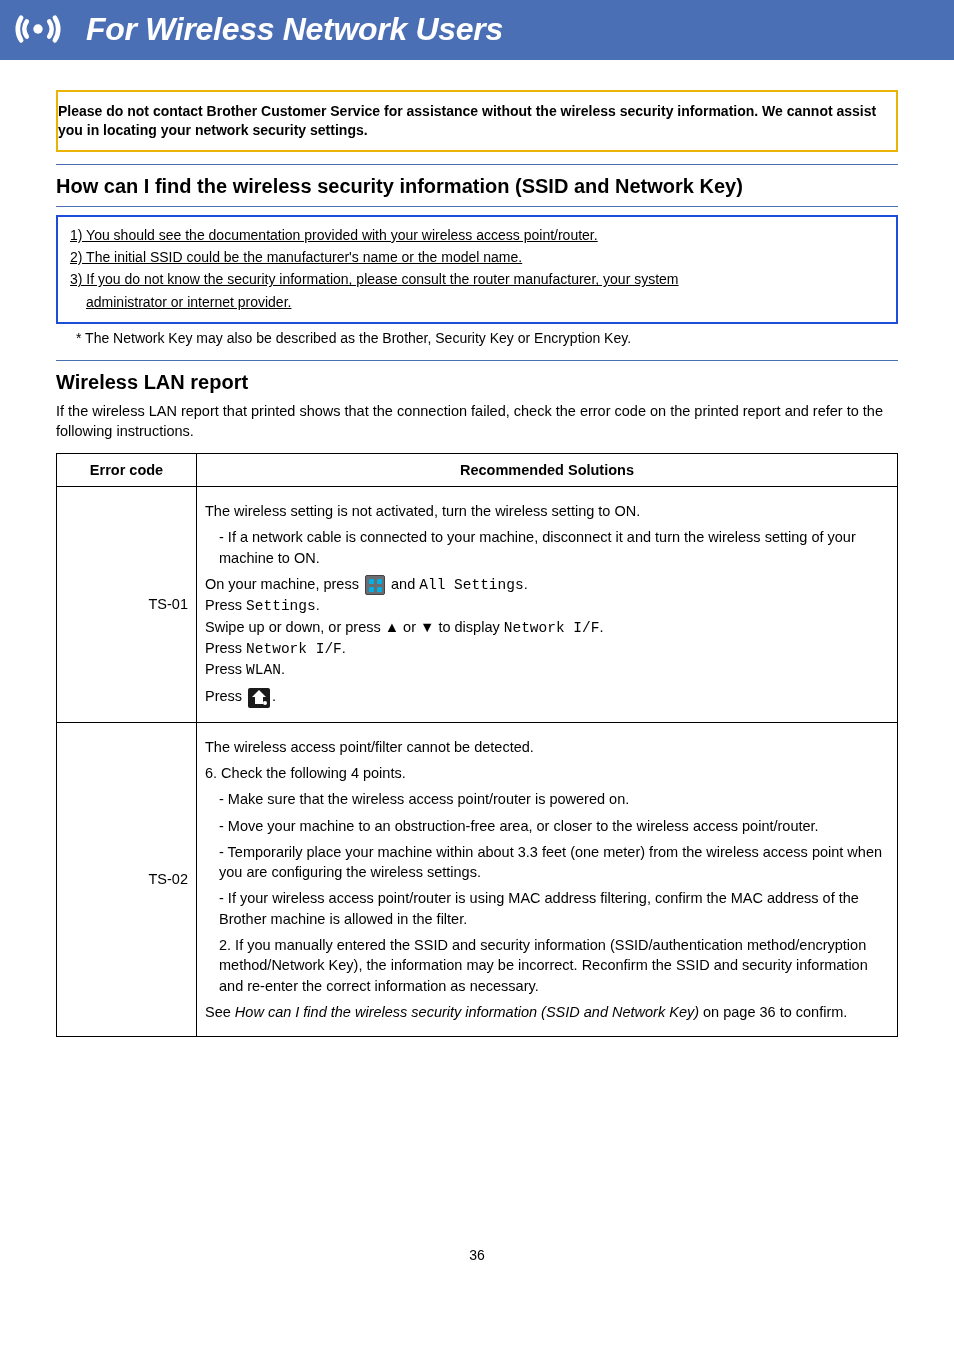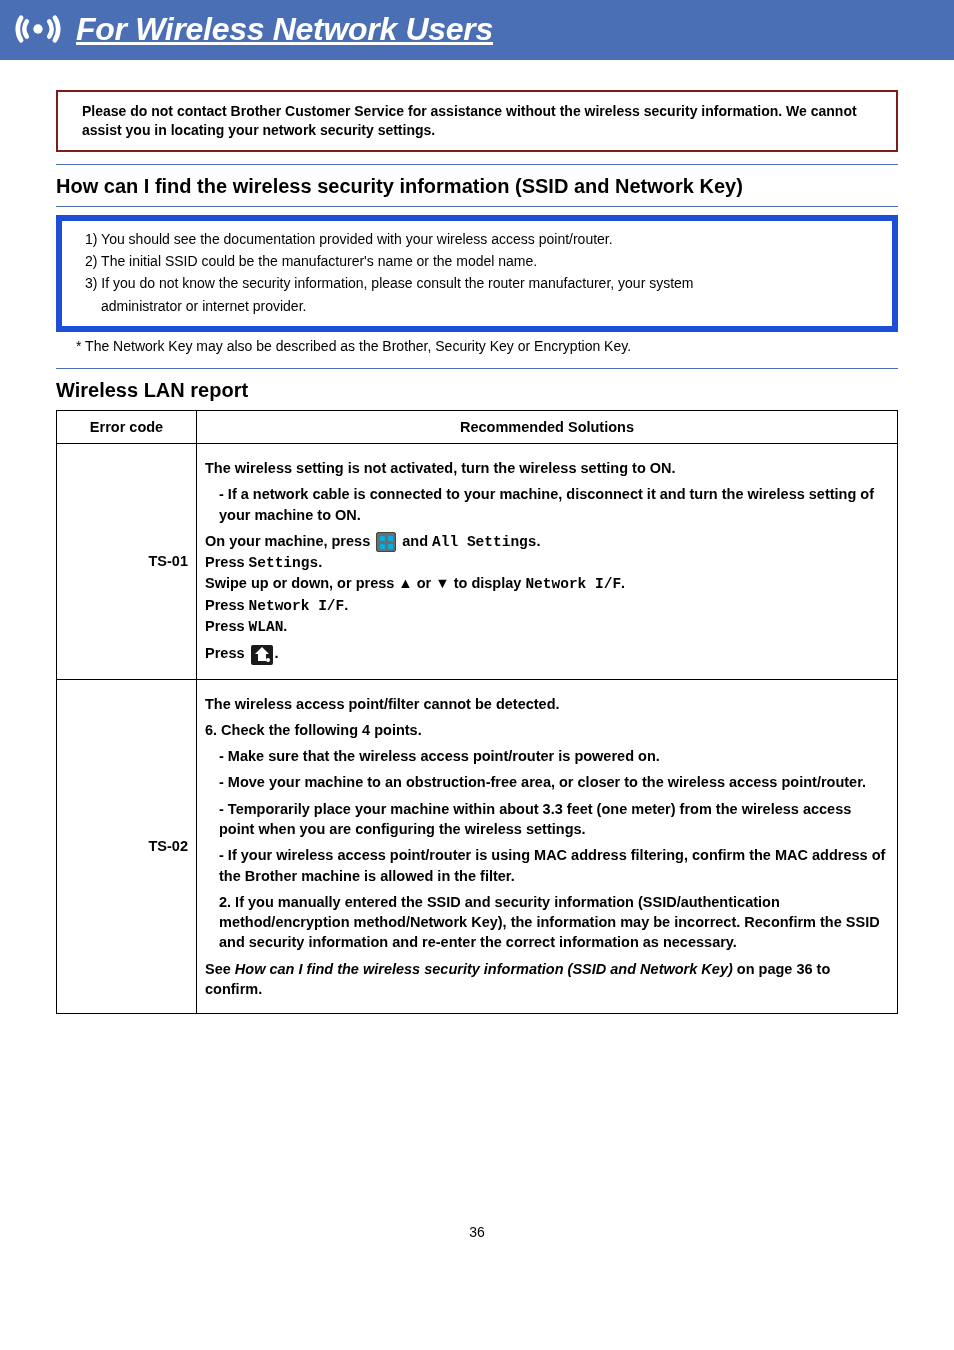--- a/index.html
+++ b/index.html
@@ -1,43 +1,42 @@
 <!DOCTYPE html>
 <html><head>
 <meta charset="utf-8">
 <style>
   * { box-sizing: border-box; margin: 0; padding: 0; }
   html, body { width: 954px; background: #fff; font-family: Arial, Helvetica, sans-serif; color: #000; }
   .page { width: 954px; padding: 0; }
   .banner {
-    display: flex; align-items: center; gap: 8px;
+    display: flex; align-items: center; gap: 18px;
     background: #4b6fb5; color: #fff; padding: 6px 4px 8px 8px;
     width: 100%;
-    text-decoration: underline;
   }
   .banner-icon { width: 60px; height: 46px; display:flex; align-items:center; justify-content:center; }
   .banner-title { font-size: 32px; font-weight: bold; font-style: italic; letter-spacing: -0.3px; }
   .content { padding: 30px 56px 0 56px; }
   h1.troubleshooting { font-size: 24px; font-weight: bold; margin-bottom: 18px; }
   h2.subheading { font-size: 20px; font-weight: bold; margin: 10px 0 8px 0; }
   .notice-box {
-    border: 2px solid #7f1d1d; padding: 10px 24px; margin-bottom: 12px;
+    border: 2px solid #eab308; padding: 10px 0; margin-bottom: 12px;
     font-size: 14px; font-weight: bold; line-height: 1.35;
   }
   .hr-blue { border: 0; border-top: 1px solid #4a70b2; margin: 4px 0 8px 0; }
   .hr-thin { border: 0; border-top: 1px solid #4a70b2; margin: 8px 0 6px 0; }
   .tips-box {
-    border: 6px solid #1d4ed8; padding: 8px 23px; font-size: 14px; line-height: 1.45;
+    border: 2px solid #1d4ed8; padding: 8px 12px; font-size: 14px; line-height: 1.45; text-decoration: underline;
   }
   .tips-box .line { margin-bottom: 2px; }
   .tips-box .indent { padding-left: 16px; }
   .footnote { font-size: 14px; padding: 6px 0 6px 20px; }
   .body-text { font-size: 14.5px; line-height: 1.35; margin-bottom: 12px; }
   table.err { width: 100%; border-collapse: collapse; font-size: 14.5px; border-radius: 25px; }
-  table.err th, table.err td { border: 1px solid #000; padding: 8px 8px; vertical-align: middle; font-weight: bold; }
+  table.err th, table.err td { border: 1px solid #000; padding: 8px 8px; vertical-align: middle; }
   table.err th { font-weight: bold; text-align: center; }
   table.err td.code { text-align: right; width: 140px; padding-left: 44px; }
   table.err td.sol { line-height: 1.4; }
   .sol-block { margin: 6px 0; }
   .sol-block.sub { padding-left: 14px; }
   .mono { font-family: "Courier New", monospace; }
   .inline-icon {
     display:inline-block; width:20px; height:20px; vertical-align:middle;
     background:#6a6e73; border:1px solid #444; border-radius:2px; margin:0 2px;
     position:relative;
@@ -94,20 +93,21 @@
       <div class="line">1) You should see the documentation provided with your wireless access point/router.</div>
       <div class="line">2) The initial SSID could be the manufacturer's name or the model name.</div>
       <div class="line">3) If you do not know the security information, please consult the router manufacturer, your system</div>
       <div class="line indent">administrator or internet provider.</div>
     </div>
 
     <div class="footnote">* The Network Key may also be described as the Brother, Security Key or Encryption Key.</div>
 
     <hr class="hr-thin">
     <h2 class="subheading">Wireless LAN report</h2>
+    <div class="body-text">If the wireless LAN report that printed shows that the connection failed, check the error code on the printed report and refer to the following instructions.</div>
 
     <table class="err">
       <thead>
         <tr>
           <th>Error code</th>
           <th>Recommended Solutions</th>
         </tr>
       </thead>
       <tbody>
         <tr>

